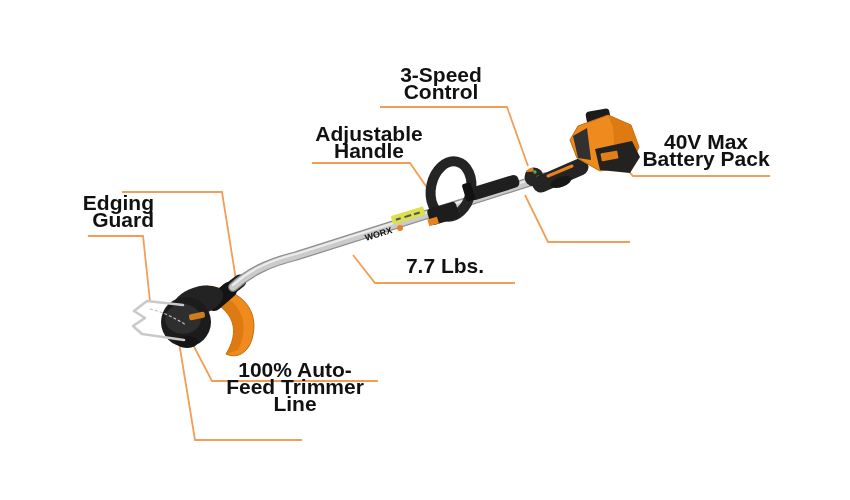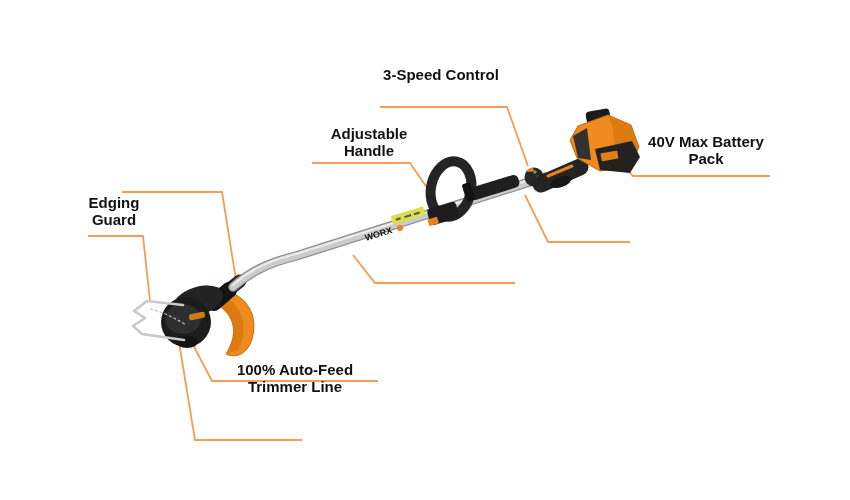--- a/index.html
+++ b/index.html
@@ -3,27 +3,27 @@
 <meta charset="utf-8">
 <style>
   html,body{margin:0;padding:0;background:#fff;}
   .stage{
     position:relative;width:850px;height:500px;background:#ffffff;
     font-family:"Liberation Sans", sans-serif;overflow:hidden;
   }
   .scene{position:absolute;left:0;top:0;width:850px;height:500px;}
   .lbl{
     position:absolute;
-    font-weight:bold;font-size:15px;line-height:17px;
+    font-weight:bold;font-size:21px;line-height:17px;
     color:#111111;text-align:center;
   }
   .lbl-speed-control   {left:366px;top:66px; width:150px;}
   .lbl-adjustable      {left:314px;top:125px;width:110px;}
   .lbl-switch-edging   {left:132px;top:136px;width:90px;}
-  .lbl-edging-guard    {left:74px; top:194px;width:80px;}
+  .lbl-edging-guard    {left:74px; top:194px;width:80px;text-align:right;}
   .lbl-weight          {left:385px;top:257px;width:120px;}
   .lbl-trigger         {left:559px;top:200px;width:70px;}
   .lbl-battery         {left:636px;top:133px;width:140px;}
   .lbl-trimmer-line    {left:225px;top:361px;width:140px;}
   .lbl-cutting-diameter{left:207px;top:402px;width:100px;}
   .callout{fill:none;stroke:#f29e56;stroke-width:1.8px;}
 </style>
 </head>
 <body>
 
@@ -107,16 +107,17 @@
         <ellipse cx="187" cy="342" rx="11" ry="6" fill="#141414"></ellipse>
         <path d="M 150 309 C 163 312 175 318 186 325" stroke="#bdbdbd" stroke-width="1.2" stroke-dasharray="3 2" fill="none"></path>
         <path d="M 183 305 L 147 301 L 134 311 L 145 318 L 133 326 L 142 334 L 184 340" stroke="#c9c9c9" stroke-width="2.6" fill="none" stroke-linejoin="round" stroke-linecap="round"></path>
       </g>
     </g>
   </svg>
 
   <div class="lbl lbl-speed-control">3-Speed Control</div>
   <div class="lbl lbl-adjustable">Adjustable Handle</div>
   <div class="lbl lbl-edging-guard">Edging Guard</div>
+  <div class="lbl lbl-weight">7.7 Lbs.</div>
   <div class="lbl lbl-battery">40V Max Battery Pack</div>
   <div class="lbl lbl-trimmer-line">100% Auto-Feed Trimmer Line</div>
 
 </div>
 
 </body></html>

